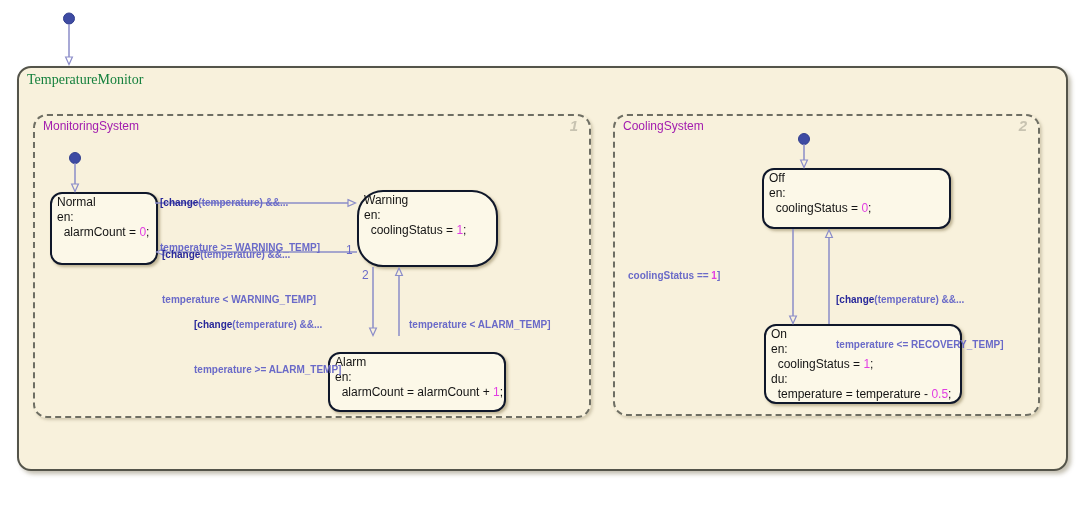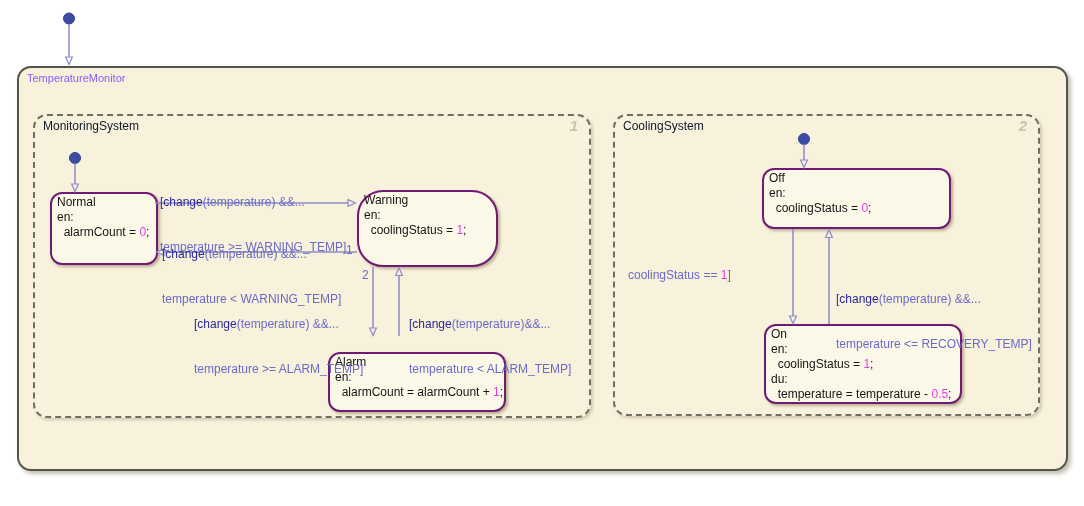--- a/index.html
+++ b/index.html
@@ -1,32 +1,32 @@
 <!DOCTYPE html>
 <html><head>
 <meta charset="utf-8">
 <style>
   html,body{margin:0;padding:0;background:#ffffff;}
   .stage{position:relative;width:1084px;height:506px;background:#ffffff;overflow:hidden;
          font-family:"Liberation Sans",sans-serif;}
   .chart{position:absolute;left:17px;top:66px;width:1051px;height:405px;box-sizing:border-box;
          background:#F8F1DC;border:2px solid #54544A;border-radius:14px;
          box-shadow:3px 3px 4px rgba(120,110,80,.45);}
-  .chart-title{position:absolute;left:8px;top:4px;font-size:11px;color:#8b5cf6;}
+  .chart-title{position:absolute;left:8px;top:4px;font-size:14px;color:#15803d;font-family:Liberation Serif, serif;}
   .region{position:absolute;box-sizing:border-box;border:2px dashed #6E6E63;border-radius:14px;
           box-shadow:2px 2px 3px rgba(140,130,95,.35);}
-  .region-title{position:absolute;left:8px;top:3px;font-size:12px;color:#0f172a;}
+  .region-title{position:absolute;left:8px;top:3px;font-size:12px;color:#a21caf;}
   .corner-num{position:absolute;right:11px;top:1px;font-size:15px;font-weight:bold;
               font-style:italic;color:#C8C3B1;}
-  .state{position:absolute;box-sizing:border-box;background:#FCF8E8;border:2px solid #701a75;
+  .state{position:absolute;box-sizing:border-box;background:#FCF8E8;border:2px solid #0f172a;
          border-radius:12px;box-shadow:2px 2px 3px rgba(140,125,85,.55);
          padding:1px 5px;font-size:12px;line-height:15px;color:#141414;}
   .st-line{white-space:pre;}
   .num{color:#E23EE2;}
-  .tlabel{position:absolute;font-size:12px;line-height:15px;color:#6A6AC8;white-space:pre;}
+  .tlabel{position:absolute;font-size:10px;line-height:15px;color:#6A6AC8;white-space:pre;font-weight:bold;}
   .kw{color:#28289A;}
   .torder{position:absolute;font-size:12px;color:#6A6AC8;}
   svg.wires{position:absolute;left:0;top:0;pointer-events:none;}
   .wire{stroke:#8B8DC9;stroke-width:1.5;fill:none;}
   .head{fill:#F8F1DC;stroke:#8B8DC9;stroke-width:1.2;}
   .head-white{fill:#ffffff;stroke:#8B8DC9;stroke-width:1.2;}
   .dot{fill:#3E4BA3;stroke:#33408F;stroke-width:1;}
 </style>
 </head>
 <body>
@@ -132,21 +132,20 @@
   </div>
   <div class="torder" style="left:346px;top:243px;">1</div>
 
   <div class="tlabel" style="left:194px;top:287px;">
     <div><span class="kw">[change</span><span>(temperature) &amp;&amp;...</span></div>
     <div>temperature &gt;= ALARM_TEMP]</div>
   </div>
   <div class="torder" style="left:362px;top:268px;">2</div>
 
   <div class="tlabel" style="left:409px;top:287px;">
-    <div><span class="kw">[change</span><span>(temperature)&amp;&amp;...</span></div>
     <div>temperature &lt; ALARM_TEMP]</div>
   </div>
 
   <div class="tlabel" style="left:628px;top:238px;">
     <div><span>coolingStatus == </span><span class="num">1</span><span>]</span></div>
   </div>
 
   <div class="tlabel" style="left:836px;top:262px;">
     <div><span class="kw">[change</span><span>(temperature) &amp;&amp;...</span></div>
     <div>temperature &lt;= RECOVERY_TEMP]</div>

